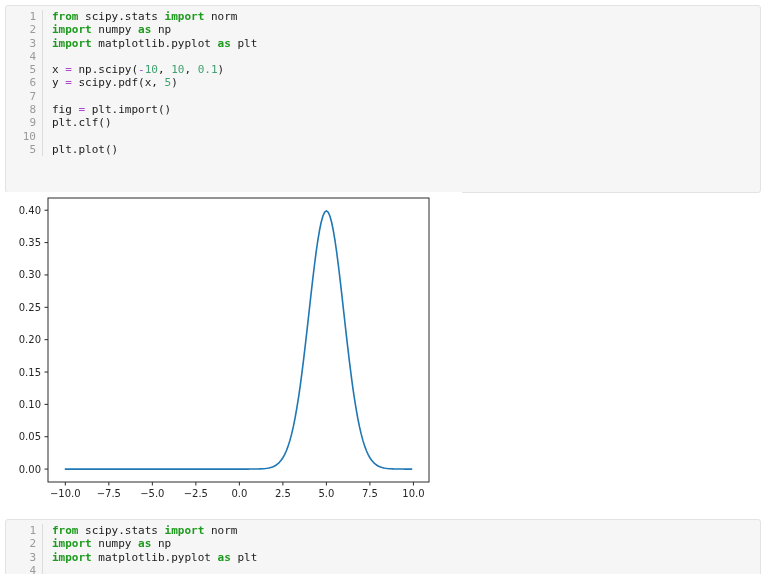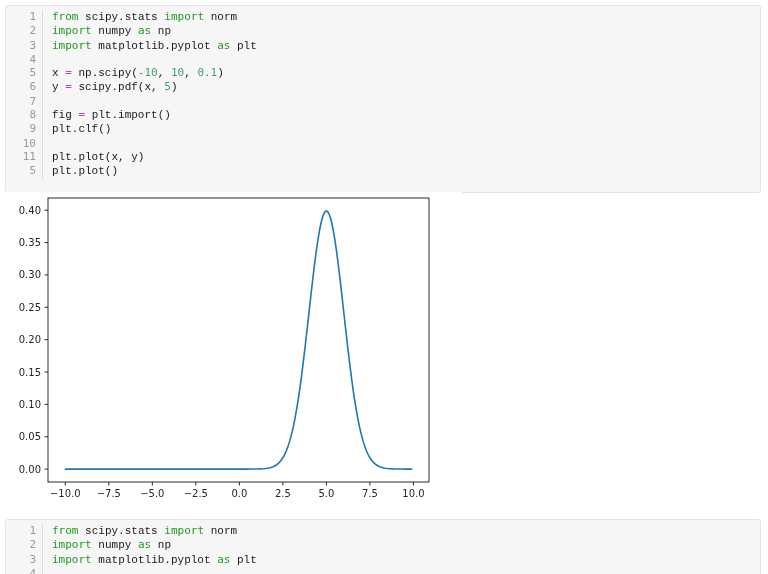--- a/index.html
+++ b/index.html
@@ -14,45 +14,44 @@
     font-size:11px;line-height:13.3px;padding:4px 0;overflow:hidden;
   }
   #code-cell-top{top:5px;height:178px;}
   #code-cell-bottom{top:519px;height:178px;}
   .code-row{display:flex;white-space:pre;min-height:13.3px;}
   .gutter{
     width:30px;flex:none;text-align:right;padding-right:6px;
     color:#9a9a9a;border-right:1px solid #dcdcdc;
   }
   .code-text{padding-left:9px;}
-  .tk-k{color:var(--c-kw);font-weight:normal;}
+  .tk-k{color:var(--c-kw);font-weight:bold;}
   .tk-n{color:var(--c-num);}
   .tk-o{color:var(--c-op);}
-  .tk-p{color:var(--c-plain);font-family:Liberation Mono, monospace;}
+  .tk-p{color:var(--c-plain);}
   .figure-output{position:absolute;top:192px;left:6px;width:456px;height:322px;background:#ffffff;}
   .figure-output svg{display:block;}
   .plot-text{font-family:"DejaVu Sans",sans-serif;}
 </style>
 </head>
 <body>
 
 <div id="screen">
 
   <div class="code-cell" id="code-cell-top">
       <div class="code-row"><span class="gutter">1</span><span class="code-text"><span class="tk-k">from</span><span class="tk-p"> scipy.stats </span><span class="tk-k">import</span><span class="tk-p"> norm</span></span></div>
       <div class="code-row"><span class="gutter">2</span><span class="code-text"><span class="tk-k">import</span><span class="tk-p"> numpy </span><span class="tk-k">as</span><span class="tk-p"> np</span></span></div>
       <div class="code-row"><span class="gutter">3</span><span class="code-text"><span class="tk-k">import</span><span class="tk-p"> matplotlib.pyplot </span><span class="tk-k">as</span><span class="tk-p"> plt</span></span></div>
       <div class="code-row"><span class="gutter">4</span><span class="code-text"></span></div>
       <div class="code-row"><span class="gutter">5</span><span class="code-text"><span class="tk-p">x </span><span class="tk-o">=</span><span class="tk-p"> np.scipy(</span><span class="tk-o">-</span><span class="tk-n">10</span><span class="tk-p">, </span><span class="tk-n">10</span><span class="tk-p">, </span><span class="tk-n">0.1</span><span class="tk-p">)</span></span></div>
       <div class="code-row"><span class="gutter">6</span><span class="code-text"><span class="tk-p">y </span><span class="tk-o">=</span><span class="tk-p"> scipy.pdf(x, </span><span class="tk-n">5</span><span class="tk-p">)</span></span></div>
       <div class="code-row"><span class="gutter">7</span><span class="code-text"></span></div>
       <div class="code-row"><span class="gutter">8</span><span class="code-text"><span class="tk-p">fig </span><span class="tk-o">=</span><span class="tk-p"> plt.import()</span></span></div>
       <div class="code-row"><span class="gutter">9</span><span class="code-text"><span class="tk-p">plt.clf()</span></span></div>
       <div class="code-row"><span class="gutter">10</span><span class="code-text"></span></div>
-      <div class="code-row"><span class="gutter">11</span><span class="code-text"><span class="tk-p">plt.plot(x, y)</span></span></div>
       <div class="code-row"><span class="gutter">5</span><span class="code-text"><span class="tk-p">plt.plot()</span></span></div>
     </div>
 
   <div class="figure-output">
     <svg id="plot-svg" width="456" height="322" viewBox="0 0 456 322">
         <rect x="42" y="6" width="381" height="284" fill="none" stroke="#2a2a2a" stroke-width="1"></rect>
         <line x1="59.318181818181806" y1="290" x2="59.318181818181806" y2="293.5" stroke="#2a2a2a" stroke-width="1"></line>
         <text x="59.318181818181806" y="305" text-anchor="middle" font-size="10px" fill="#262626" class="plot-text">−10.0</text>
         <line x1="102.8312014618547" y1="290" x2="102.8312014618547" y2="293.5" stroke="#2a2a2a" stroke-width="1"></line>
         <text x="102.8312014618547" y="305" text-anchor="middle" font-size="10px" fill="#262626" class="plot-text">−7.5</text>

